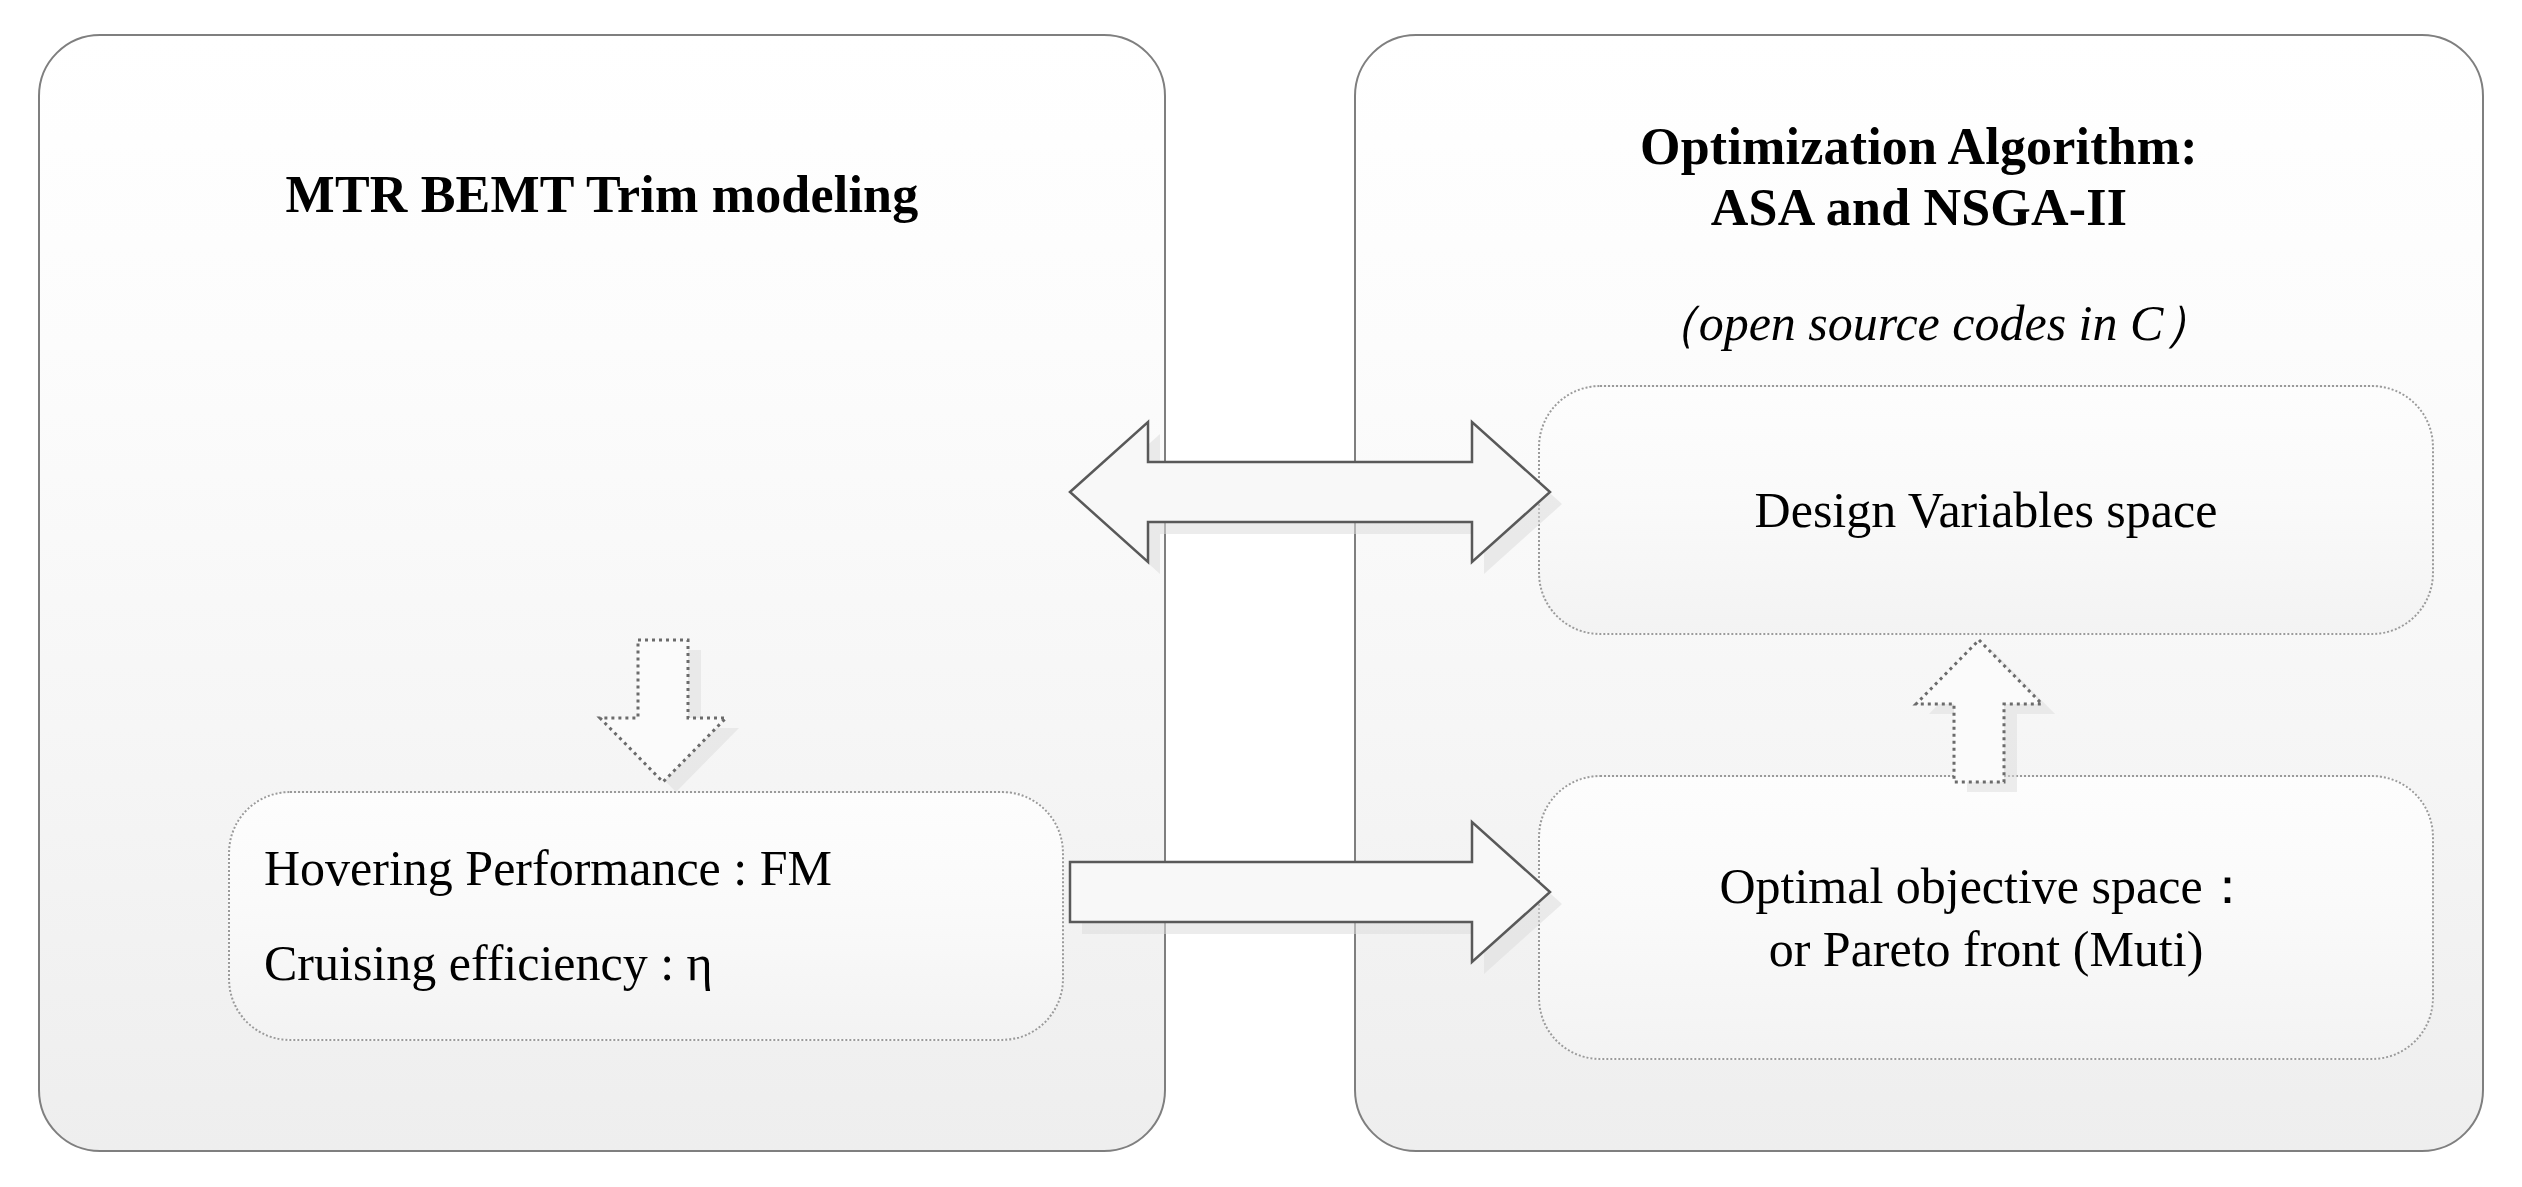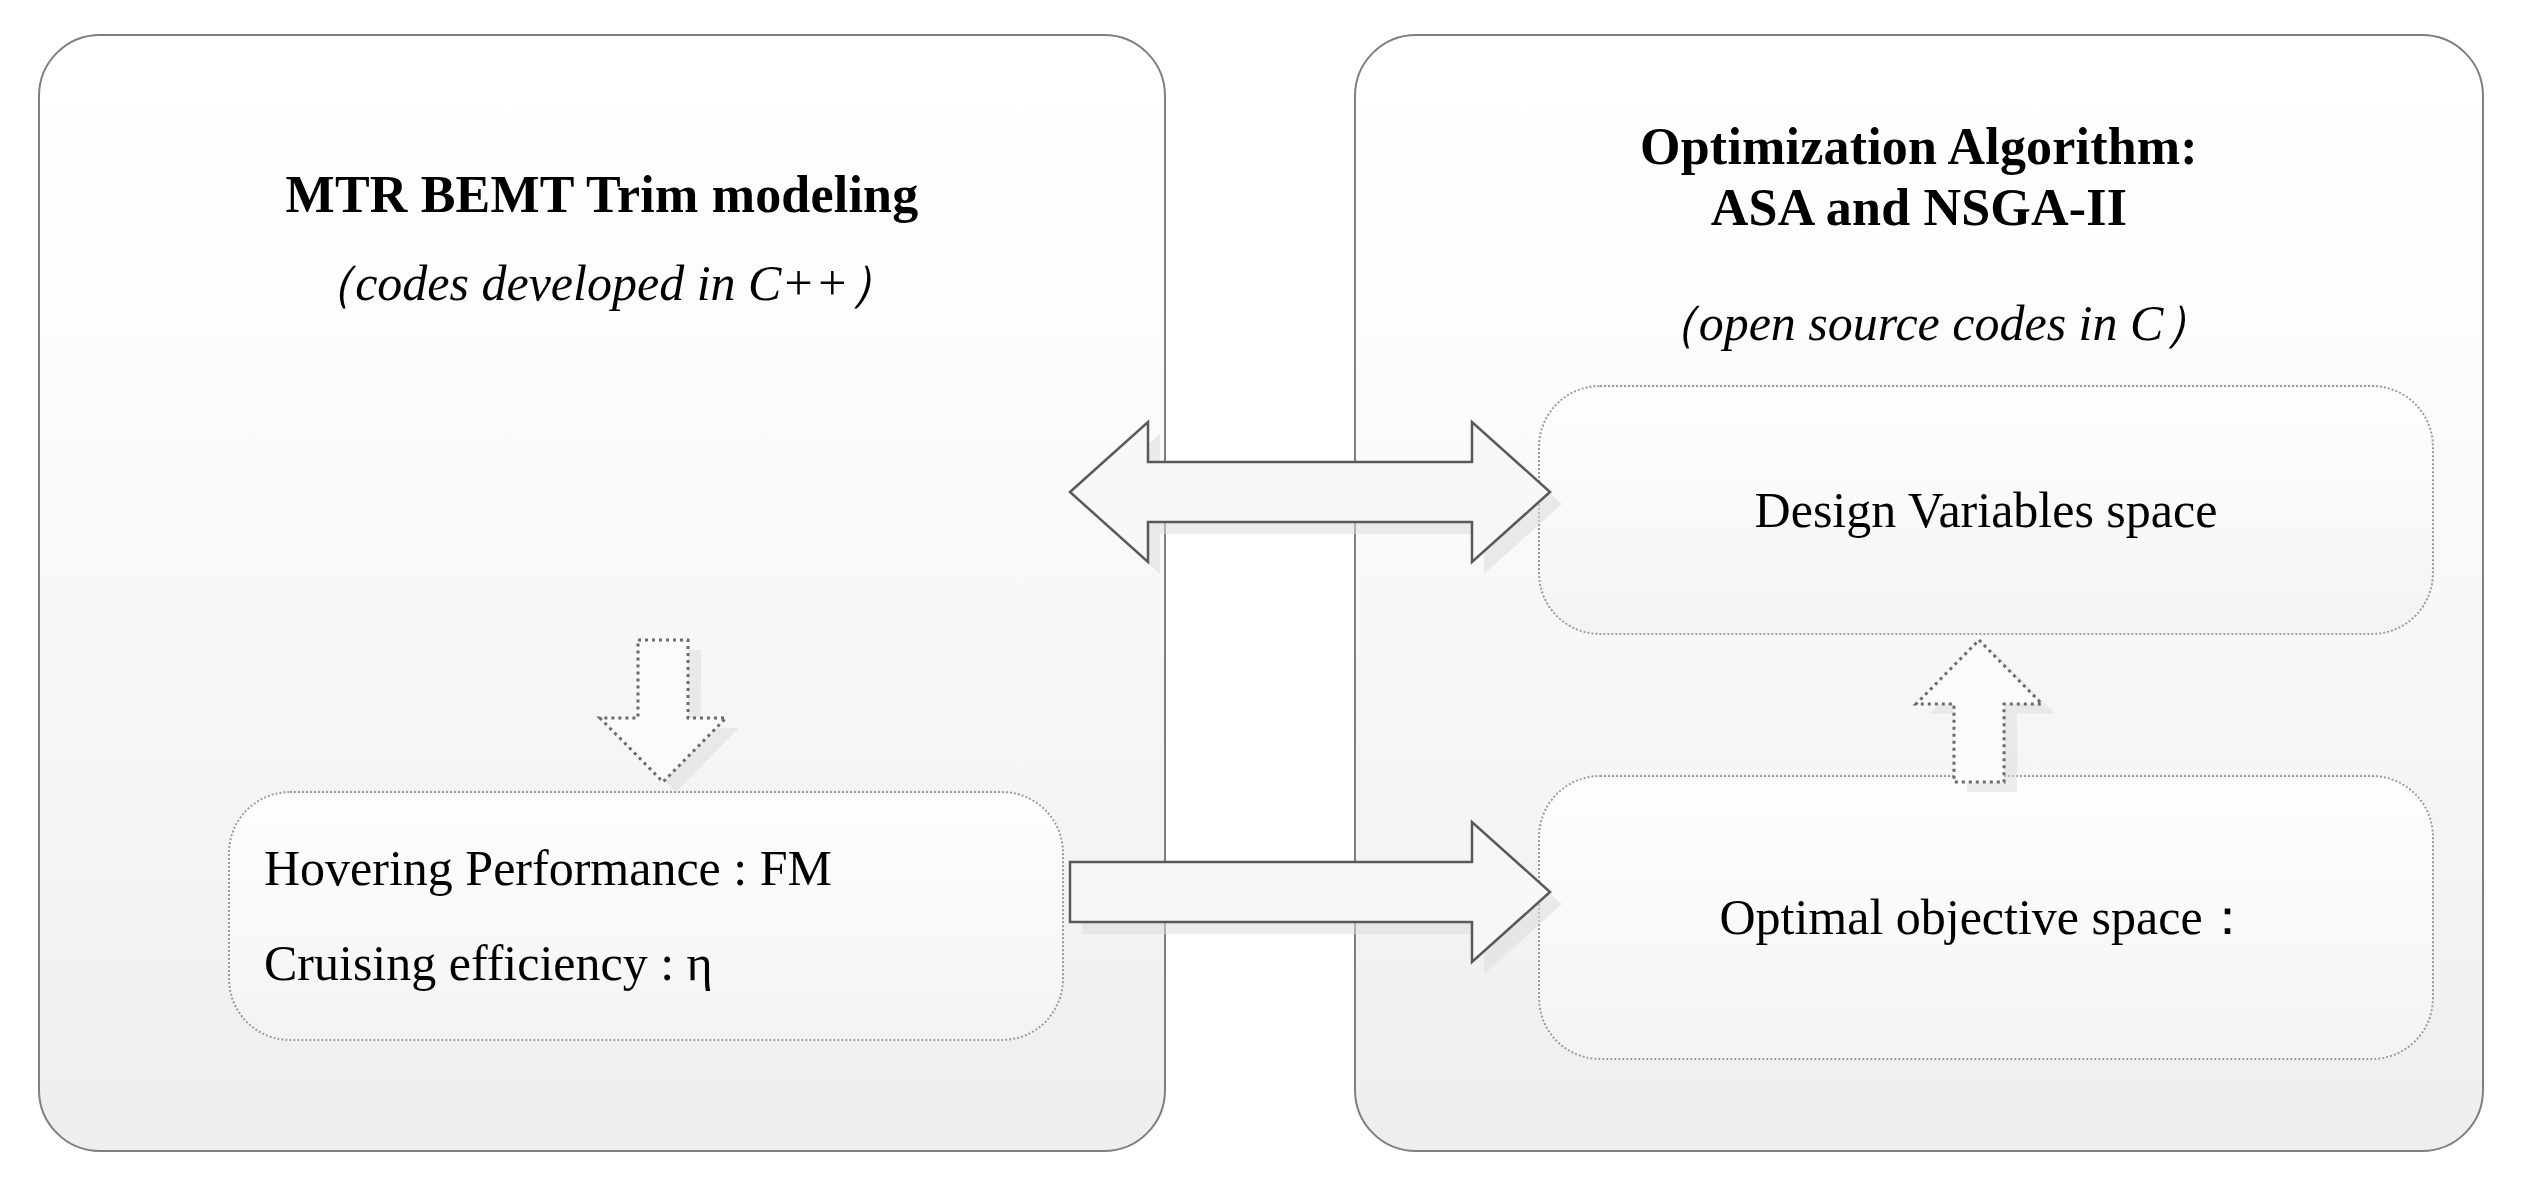--- a/index.html
+++ b/index.html
@@ -89,21 +89,20 @@
   #arrow-down-left     { left: 592px;  top: 634px; }
   #arrow-up-right      { left: 1908px; top: 634px; }
 </style>
 </head>
 <body>
 
 <div id="canvas">
 
   <div class="panel" id="panel-left">
     <div class="panel-title" id="title-left">MTR BEMT Trim modeling</div>
-    <div class="panel-subtitle" id="subtitle-left">（codes developed in C++）</div>
   </div>
 
 
   <div class="inner-box left-text" id="box-performance">
     <div class="line">Hovering Performance : FM</div>
     <div class="line">Cruising efficiency : η</div>
   </div>
 
   <div class="panel" id="panel-right">
     <div class="panel-title" id="title-right">
@@ -112,20 +111,21 @@
     </div>
     <div class="panel-subtitle" id="subtitle-right">（open source codes in C）</div>
   </div>
 
   <div class="inner-box center-text" id="box-design-vars">
     <div class="line">Design Variables space</div>
   </div>
 
   <div class="inner-box center-text" id="box-objective">
     <div class="line">Optimal objective space：</div>
+    <div class="line">or Pareto front (Muti)</div>
   </div>
 
   <div class="arrow" id="arrow-bidirectional">
     <svg width="500" height="200" viewBox="0 0 500 200">
       <g transform="translate(10,10)">
         <polygon points="0,70 78,0 78,40 402,40 402,0 480,70 402,140 402,100 78,100 78,140" fill="#dcdcdc" opacity="0.55" transform="translate(12,12)"></polygon>
       </g>
       <g transform="translate(10,10)">
         <polygon points="0,70 78,0 78,40 402,40 402,0 480,70 402,140 402,100 78,100 78,140" fill="#f8f8f8" stroke="#595959" stroke-width="2.5" stroke-linejoin="miter"></polygon>
       </g>

